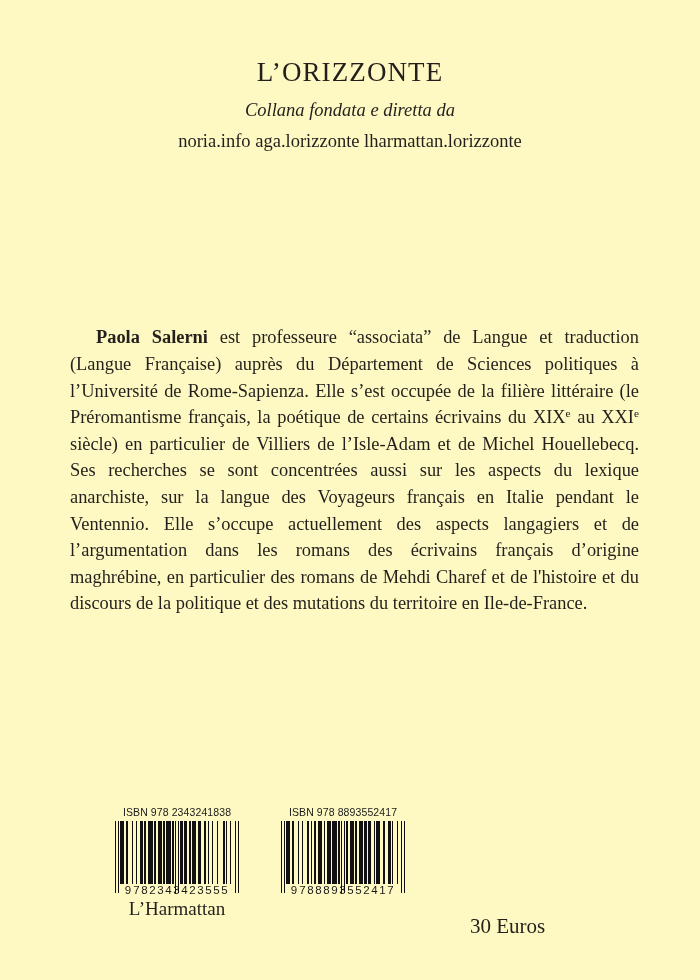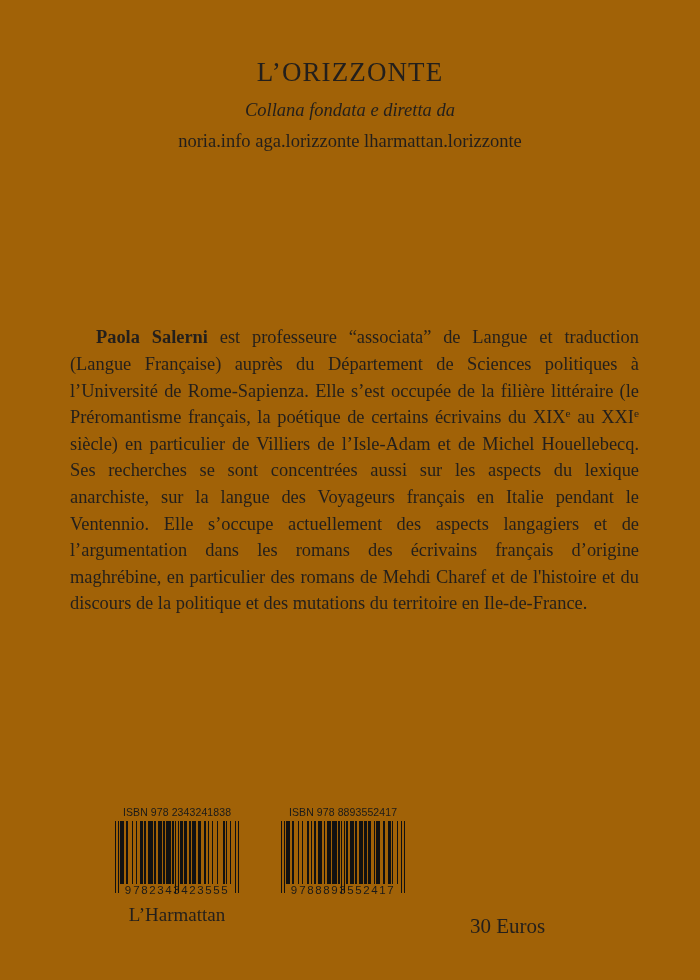--- a/index.html
+++ b/index.html
@@ -13,21 +13,21 @@
     position: relative;
     overflow: hidden;
     font-family: "Liberation Serif", "DejaVu Serif", serif;
     color: #231f1c;
     -webkit-font-smoothing: antialiased;
   }
 
   .page {
     position: absolute;
     inset: 0;
-    background: #a16207;
+    background: #fef9c3;
   }
 
   
   .series-block {
     position: absolute;
     top: 58px;
     left: 0;
     width: 700px;
     text-align: center;
   }
@@ -131,21 +131,21 @@
     font-family: "Liberation Sans", "DejaVu Sans", sans-serif;
     font-size: 11.5px;
     letter-spacing: 1.6px;
     color: #1a1a1a;
     margin-top: -9px;
     white-space: nowrap;
   }
   .barcode-digits .lead { margin-right: 2px; letter-spacing: 0; }
 
   .publisher-name {
-    margin-top: 8px;
+    margin-top: 2px;
     font-size: 19px;
     color: #231f1c;
     white-space: nowrap;
     font-family: Liberation Serif, serif;
   }
 
   .price {
     position: absolute;
     left: 470px;
     top: 108px;

